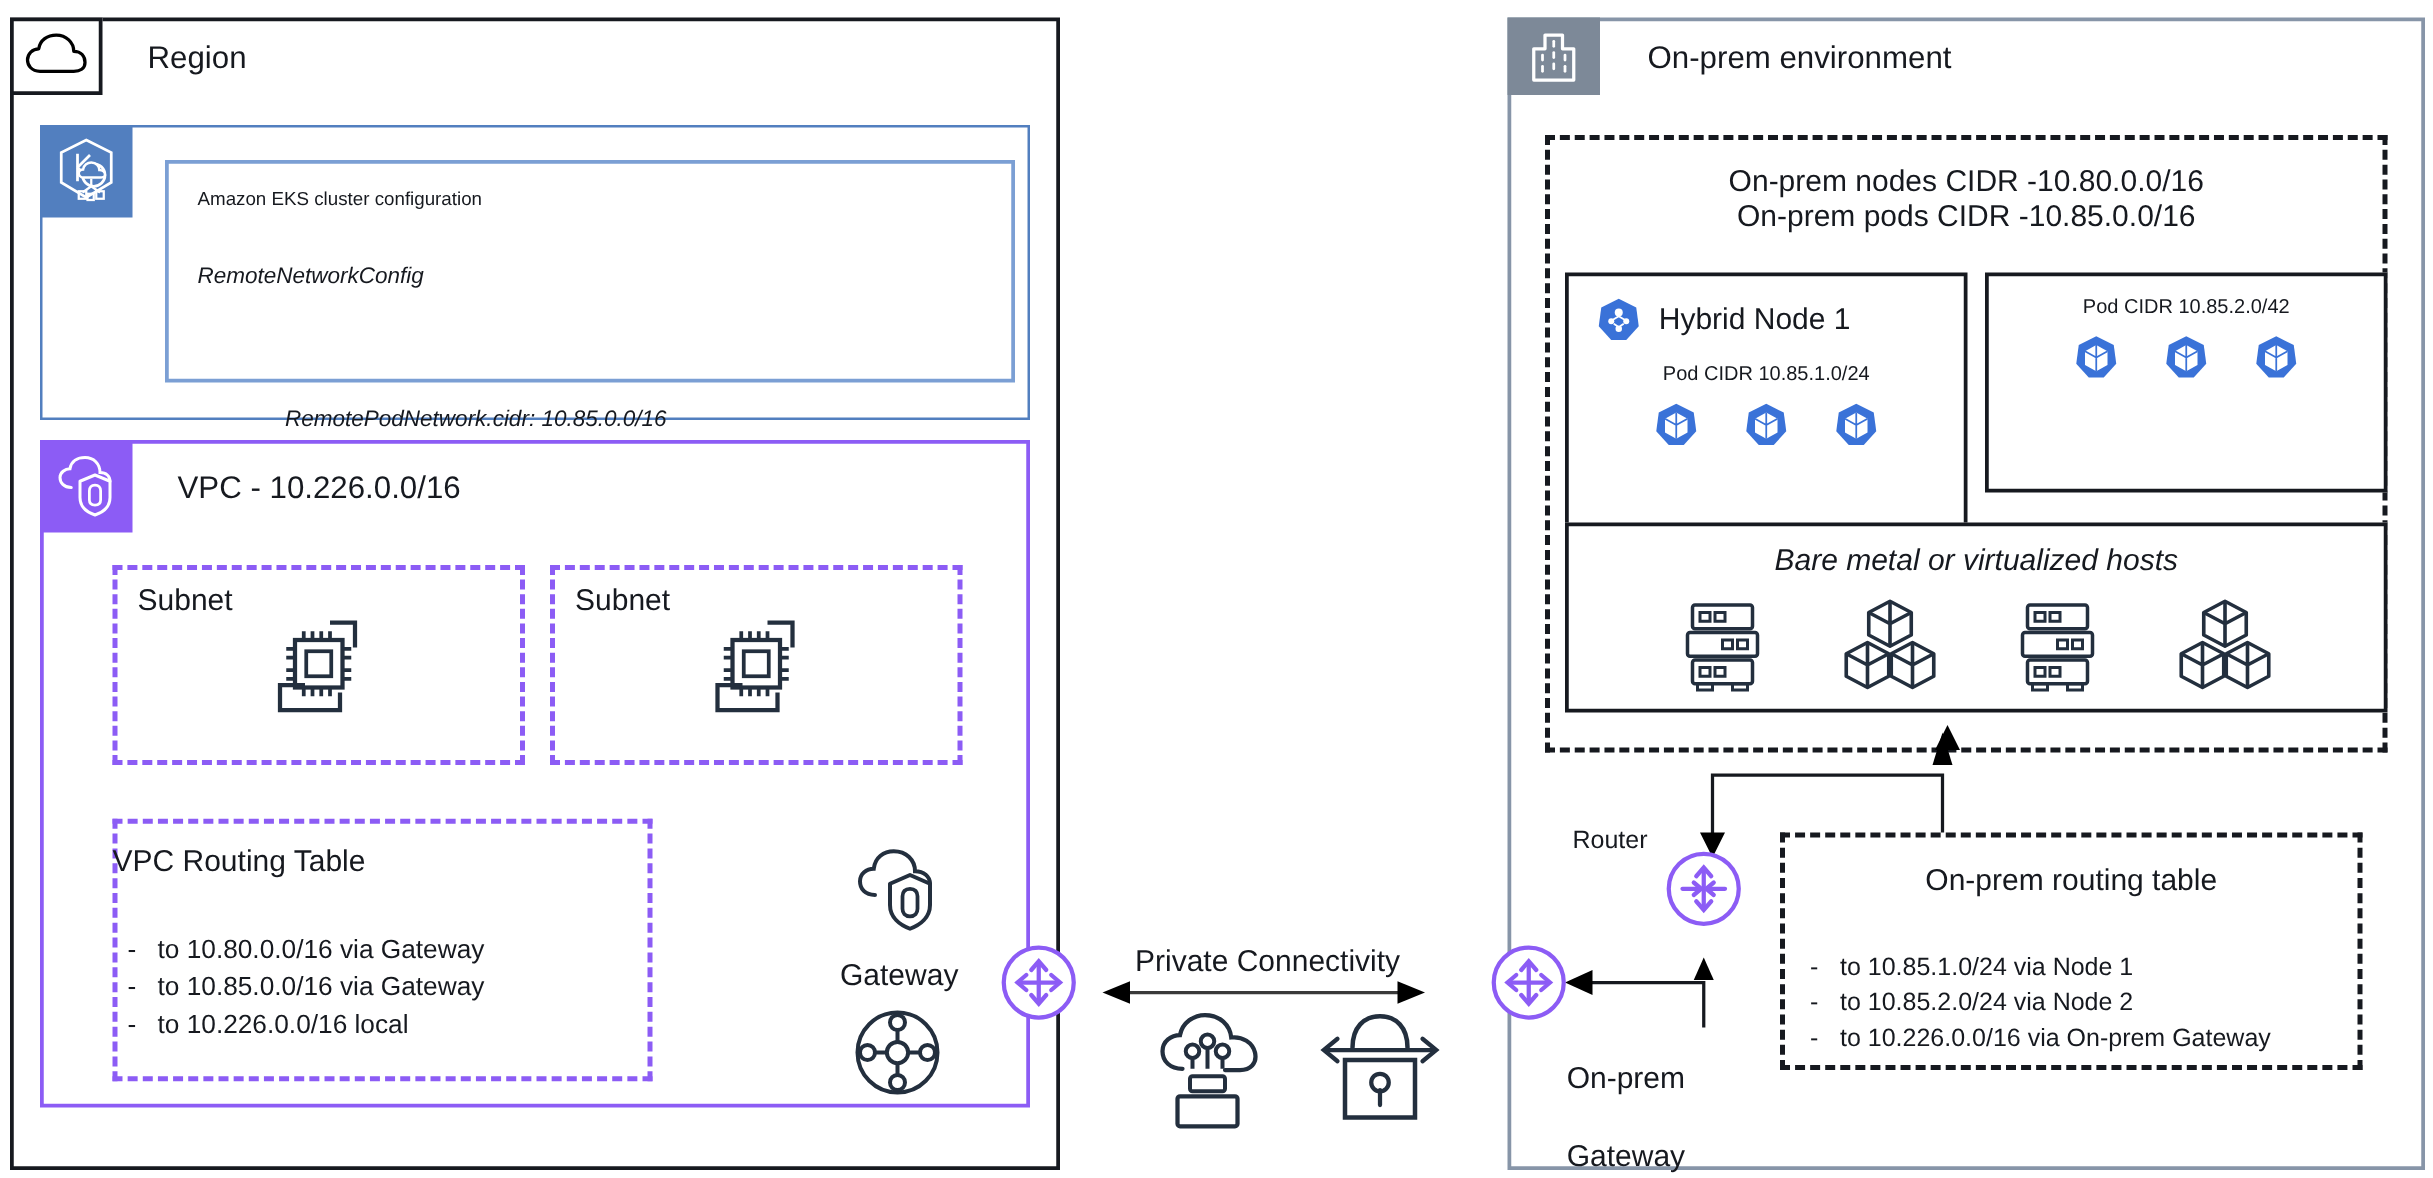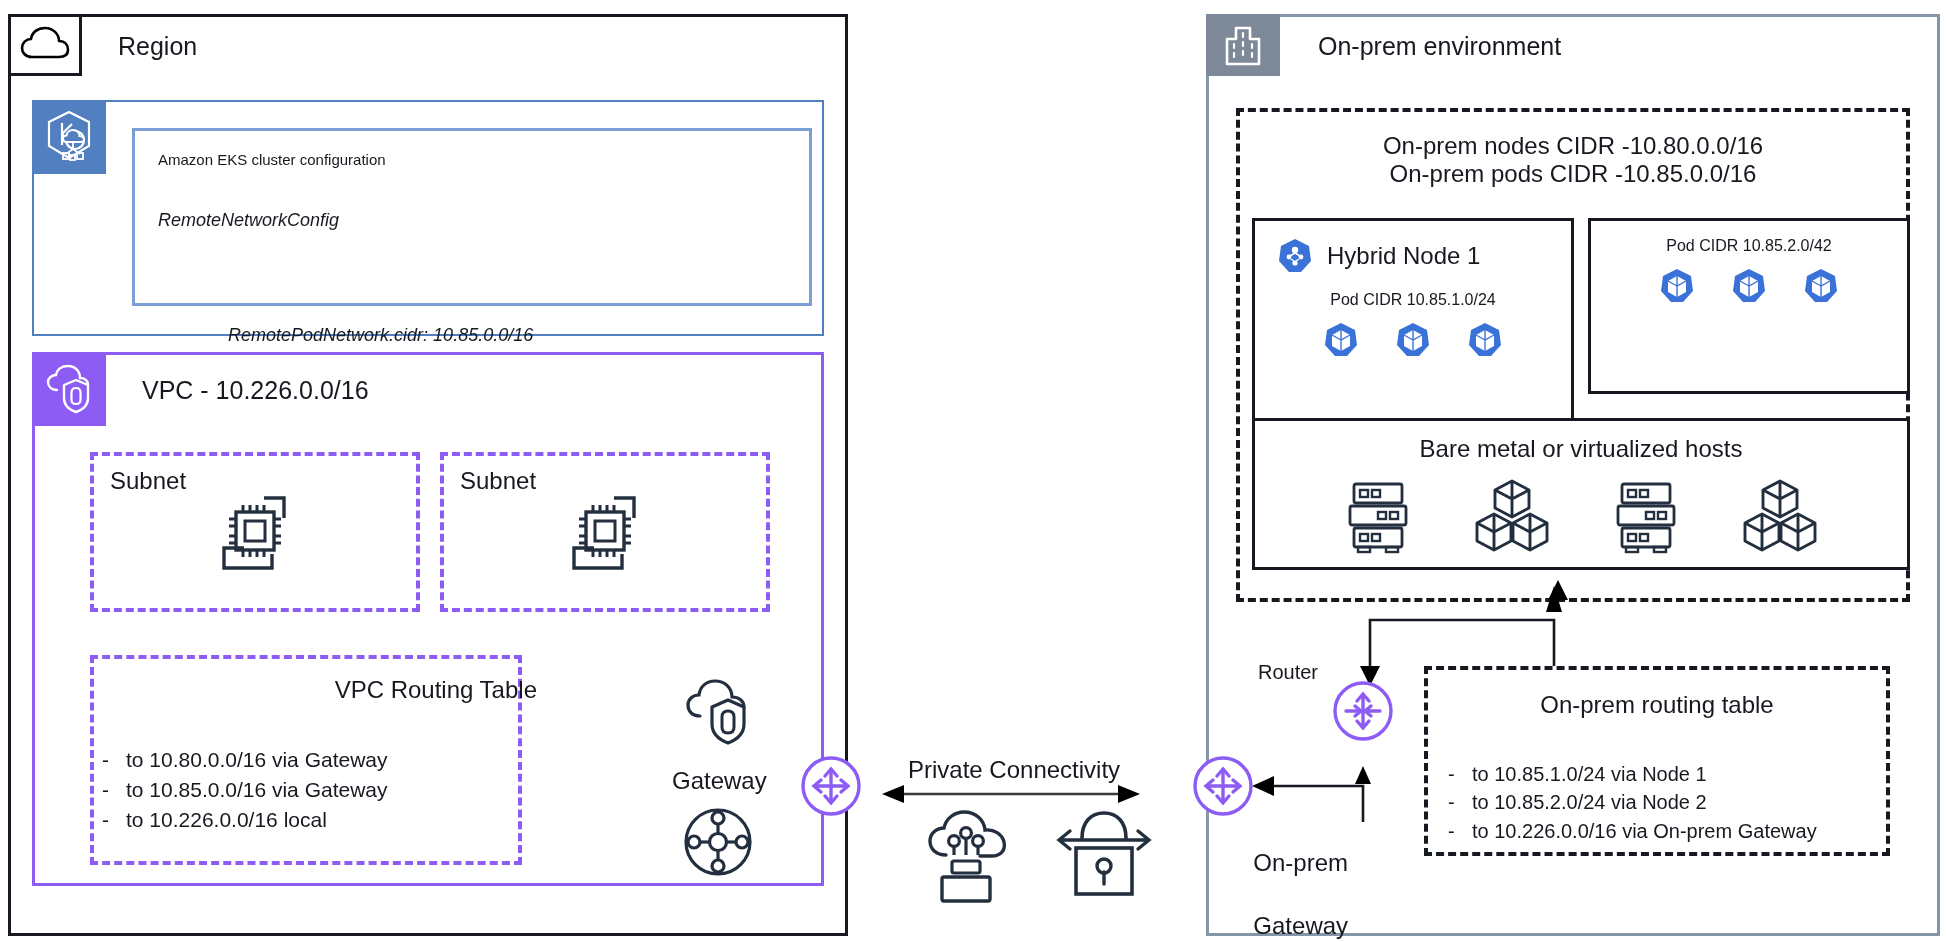--- a/index.html
+++ b/index.html
@@ -30,21 +30,21 @@
 
   .subnet{border:4px dashed #8C5CF5;background:#fff;}
   #subnet-1{left:90px;top:452px;width:330px;height:160px;}
   #subnet-2{left:440px;top:452px;width:330px;height:160px;}
   #subnet-1-label{left:110px;top:466px;font-size:24px;}
   #subnet-2-label{left:460px;top:466px;font-size:24px;}
   #subnet-1-icon{left:212px;top:492px;}
   #subnet-2-icon{left:562px;top:492px;}
 
   #rt-box{left:90px;top:655px;width:432px;height:210px;border:4px dashed #8C5CF5;background:#fff;}
-  #rt-title{left:90px;top:675px;width:432px;text-align:right;font-size:24px;padding-left:15px;}
+  #rt-title{left:90px;top:675px;width:432px;text-align:left;font-size:24px;}
   #rt-list{left:102px;top:745px;font-size:21px;}
   .rt-row{display:flex;gap:14px;line-height:1.42;}
   .rt-dash{width:10px;}
 
   
   #gw-cloud-icon{left:680px;top:676px;}
   #gw-label{left:672px;top:766px;font-size:24px;}
   #gw-hub-icon{left:682px;top:806px;}
   #gw-node{left:800px;top:755px;}
 
@@ -65,21 +65,21 @@
 
   .node-box{border:3px solid #16191f;background:#fff;}
   #node-1{left:1252px;top:218px;width:322px;height:219px;}
   #node-2{left:1588px;top:218px;width:322px;height:176px;}
   .node-head{display:flex;align-items:center;gap:14px;margin:16px 0 0 22px;}
   .node-name{font-size:24px;}
   .node-cidr{text-align:center;font-size:16px;margin-top:16px;}
   .pod-row{display:flex;justify-content:center;gap:36px;margin-top:12px;}
 
   #hosts-box{left:1252px;top:418px;width:658px;height:152px;border:3px solid #16191f;background:#fff;}
-  #hosts-title{left:1252px;top:434px;width:658px;text-align:center;font-size:24px;}
+  #hosts-title{left:1252px;top:434px;width:658px;text-align:center;font-size:24px;font-style:italic;}
   #hosts-icons{left:1252px;top:478px;width:658px;display:flex;justify-content:center;gap:62px;}
 
   #router-label{left:1258px;top:660px;font-size:20px;}
   #router-node{left:1332px;top:680px;}
   #opgw-node{left:1192px;top:755px;}
   #opgw-label{left:1240px;top:816px;font-size:24px;line-height:1.3;}
 
   #oprt-box{left:1424px;top:666px;width:466px;height:190px;border:4px dashed #16191f;background:#fff;}
   #oprt-title{left:1424px;top:690px;width:466px;text-align:center;font-size:24px;}
   #oprt-list{left:1448px;top:760px;font-size:20px;}

